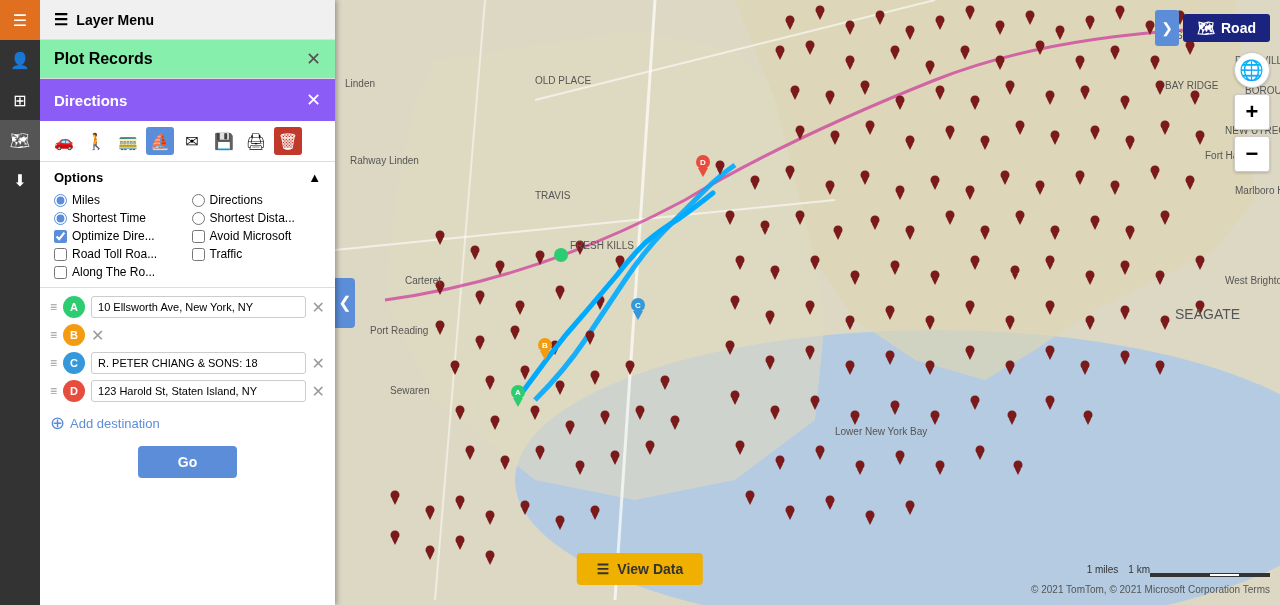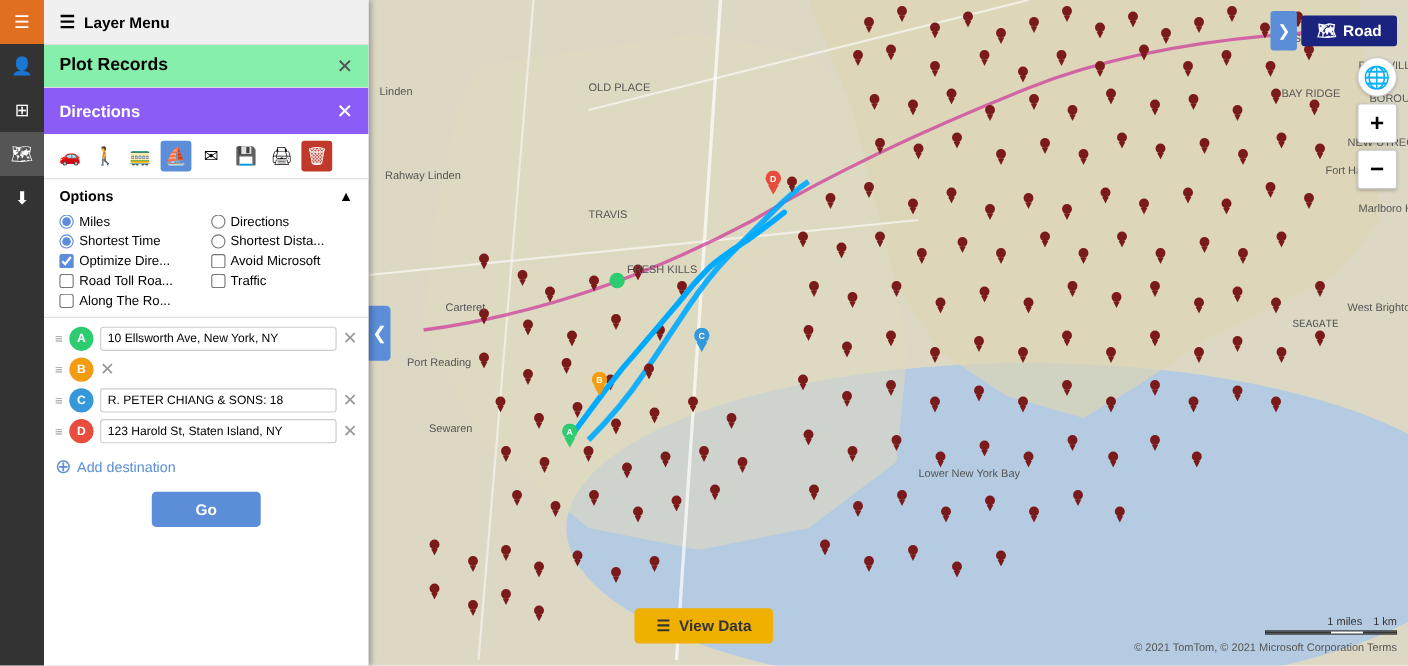--- a/index.html
+++ b/index.html
@@ -234,21 +234,21 @@
       right: 10px; bottom: 10px;
       z-index: 50;
       font-size: 10px;
       color: #555;
     }
     
     #scale-bar {
       position: absolute;
       right: 10px; bottom: 28px;
       z-index: 50;
-      display: flex; flex-direction: column; align-items: flex-end;
+      display: flex; flex-direction: row; align-items: flex-end;
       font-size: 10px;
       color: #333;
     }
     .scale-line {
       display: flex; gap: 10px; margin-bottom: 2px;
     }
 
     
     #map-svg {
       position: absolute;
@@ -718,15 +718,15 @@
     <div style="position: absolute; left: 200px; top: 75px; white-space: nowrap; font-size: 10px; color: rgb(85, 85, 85); font-weight: 500;">OLD PLACE</div>
     <div style="position: absolute; left: 200px; top: 190px; white-space: nowrap; font-size: 10px; color: rgb(85, 85, 85); font-weight: 500;">TRAVIS</div>
     <div style="position: absolute; left: 235px; top: 240px; white-space: nowrap; font-size: 10px; color: rgb(85, 85, 85); font-weight: 500;">FRESH KILLS</div>
     <div style="position: absolute; left: 15px; top: 155px; white-space: nowrap; font-size: 10px; color: rgb(85, 85, 85); font-weight: 500;">Rahway Linden</div>
     <div style="position: absolute; left: 70px; top: 275px; white-space: nowrap; font-size: 10px; color: rgb(85, 85, 85); font-weight: 500;">Carteret</div>
     <div style="position: absolute; left: 35px; top: 325px; white-space: nowrap; font-size: 10px; color: rgb(85, 85, 85); font-weight: 500;">Port Reading</div>
     <div style="position: absolute; left: 55px; top: 385px; white-space: nowrap; font-size: 10px; color: rgb(85, 85, 85); font-weight: 500;">Sewaren</div>
     <div style="position: absolute; left: 500px; top: 410px; white-space: nowrap; font-size: 10px; color: rgb(85, 85, 85); font-weight: 500; margin-top: 16px;">Lower New York Bay</div>
     <div style="position: absolute; left: 870px; top: 150px; white-space: nowrap; font-size: 10px; color: rgb(85, 85, 85); font-weight: 500;">Fort Hamilton</div>
     <div style="position: absolute; left: 900px; top: 185px; white-space: nowrap; font-size: 10px; color: rgb(85, 85, 85); font-weight: 500;">Marlboro Houses</div>
-    <div style="position: absolute; left: 840px; top: 290px; white-space: nowrap; font-size: 10px; color: rgb(85, 85, 85); font-weight: 500; font-family: Liberation Mono, monospace;">SEAGATE</div>
+    <div style="position: absolute; left: 840px; top: 306px; white-space: nowrap; font-size: 14px; color: rgb(85, 85, 85); font-weight: 500;">SEAGATE</div>
     <div style="position: absolute; left: 890px; top: 275px; white-space: nowrap; font-size: 10px; color: rgb(85, 85, 85); font-weight: 500;">West Brighton</div>
   </div>
 
 </body></html>

